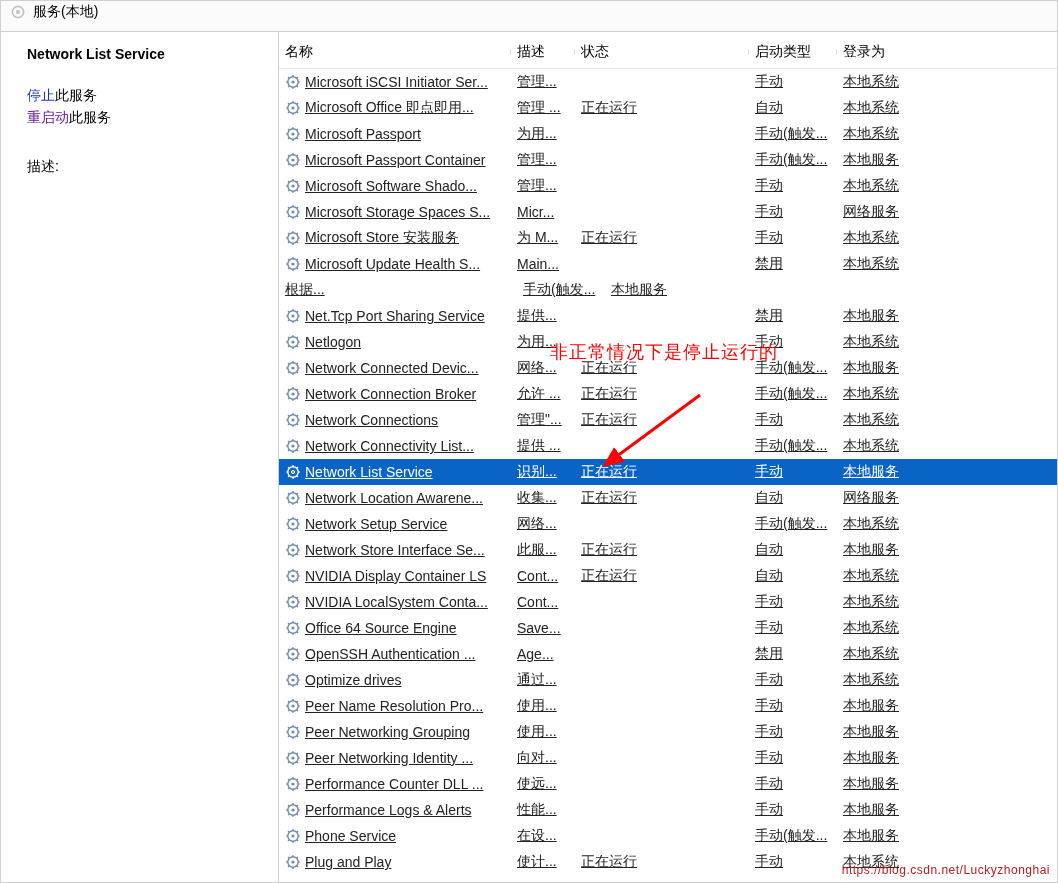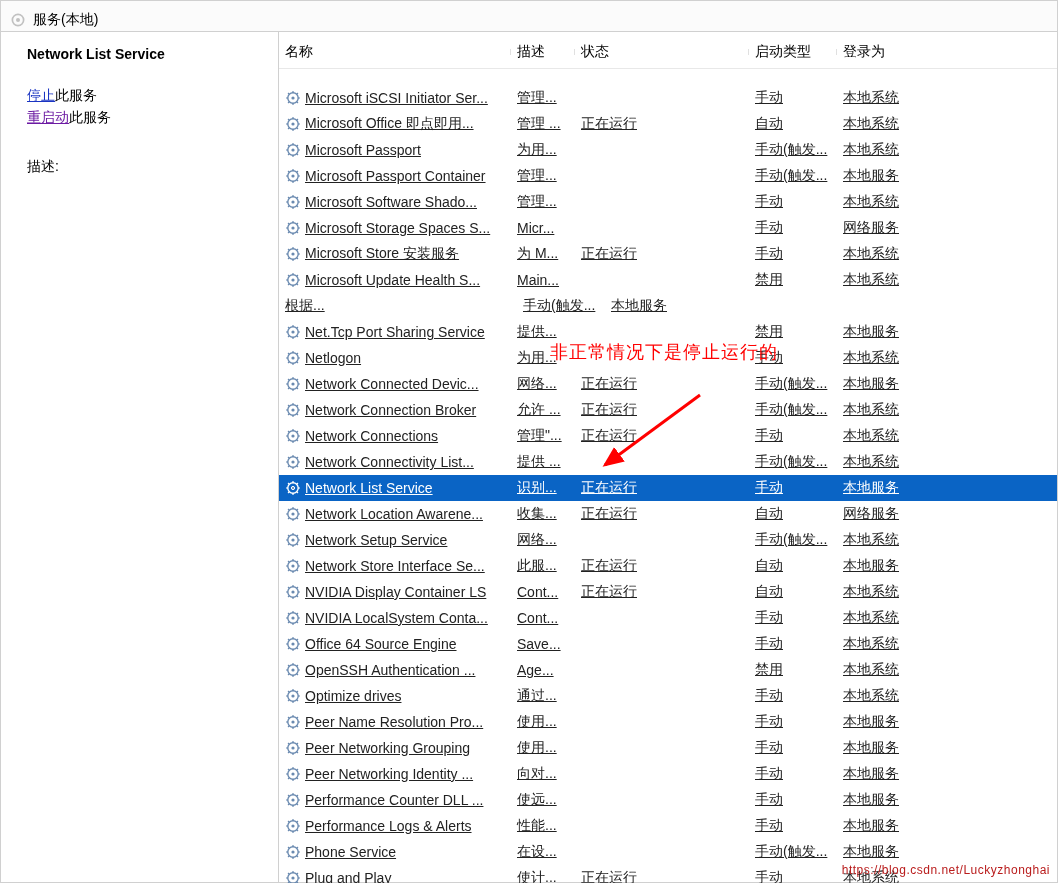--- a/index.html
+++ b/index.html
@@ -11,37 +11,37 @@
     width:1058px;height:883px;
     font-family:"Microsoft YaHei","Segoe UI",Arial,sans-serif;
     font-size:14px;color:#000;background:#fff;
     position:relative;overflow:hidden;
     box-sizing:border-box;
   }
   .frame{
     position:absolute;inset:0;border:1px solid var(--border);
   }
   .titlebar{
-    display:flex;align-items:flex-end;height:26px;
+    display:flex;align-items:flex-start;height:26px;
     border-bottom:1px solid var(--border);
     padding:2px 8px;background:#fbfbfb;
   }
   .title-icon{width:18px;height:18px;margin-right:6px;opacity:.5}
   .content{display:flex;height:calc(100% - 30px);margin-left:16px;}
   .side{
     width:262px;flex:0 0 262px;border-right:1px solid var(--border);
     padding:14px 10px 10px 10px;box-sizing:border-box;
   }
   .side-heading{font-weight:700;margin-bottom:22px;}
   .side-links{margin-bottom:30px;line-height:22px;}
-  .link{color:#1a34c2;text-decoration:underline;cursor:pointer}
+  .link{color:#1a34c2;cursor:pointer}
   .link:visited,.link.visited{color:#6c1aa3}
   .desc-label{margin-bottom:4px;}
   .desc-text{line-height:24px;}
-  .main{flex:1;display:flex;flex-direction:column;overflow:hidden;gap:16px;}
+  .main{flex:1;display:flex;flex-direction:column;overflow:hidden;}
   .header-row{
     display:flex;height:32px;align-items:center;
     border-bottom:1px solid #e8e8e8;font-weight:400;
     color:#000;padding-top:4px;
   }
   .col{box-sizing:border-box;padding:0 6px;white-space:nowrap;overflow:hidden;text-overflow:ellipsis;}
   .c-name{width:232px;flex:0 0 232px;display:flex;align-items:center}
   .c-desc{width:64px;flex:0 0 64px}
   .c-status{width:174px;flex:0 0 174px}
   .c-start{width:88px;flex:0 0 88px}

